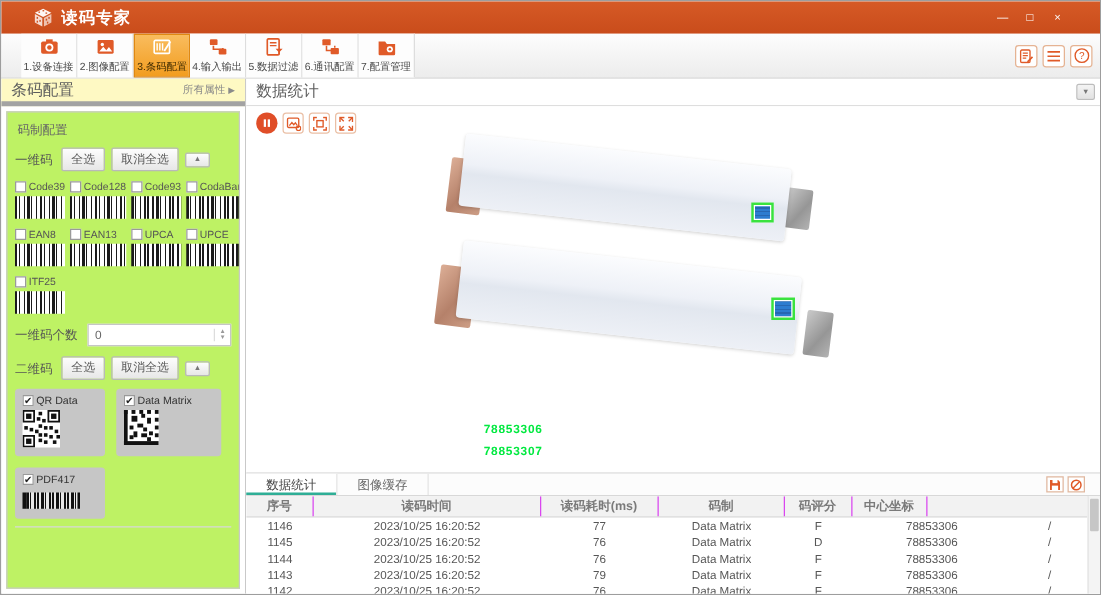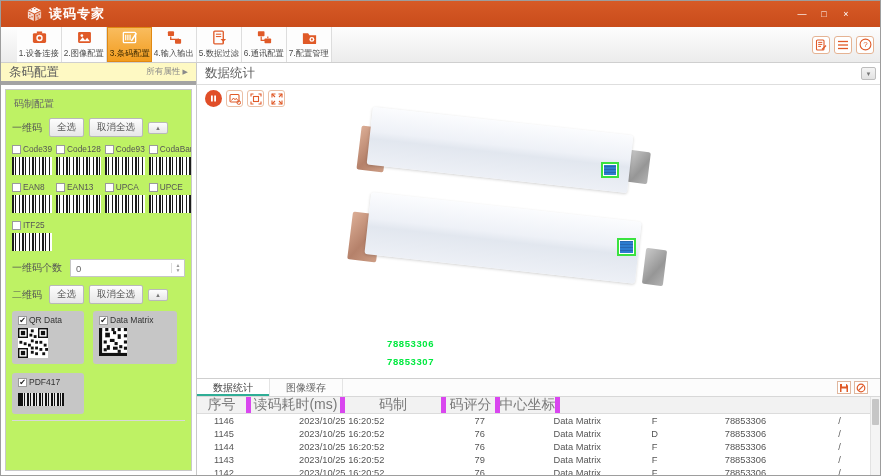--- a/index.html
+++ b/index.html
@@ -81,21 +81,21 @@
   
   .bottom-panel { position:absolute; left:0; right:0; top:316px; bottom:0; background:#fff; }
   .bp-tabbar { height:18px; display:flex; align-items:stretch; border-bottom:1px solid #d8d8d8; background:#fcfcfc; position:relative; }
   .bp-tab { padding:0 16px; display:flex; align-items:center; font-size:10px; color:#666; cursor:pointer; border-right:1px solid #e4e4e4; }
   .bp-tab.active { background:#fff; color:#444; box-shadow:inset 0 -2px 0 #2fae96; }
   .bp-btns { position:absolute; right:12px; top:2px; display:flex; gap:3px; }
   .bp-mini { width:14px; height:13px; border:1px solid #e0b79e; background:#fff; display:flex; align-items:center; justify-content:center; cursor:pointer; }
 
   .table-wrap { position:absolute; left:0; right:10px; top:18px; bottom:0; overflow:hidden; }
   .thead { display:flex; height:17px; background:#f2f2f2; border-bottom:1px solid #dcdcdc; }
-  .th { font-size:14px; color:#7a7a7a; display:flex; align-items:center; justify-content:center; border-right:5px solid #d946ef; overflow:hidden; white-space:nowrap; }
+  .th { font-size:10px; color:#7a7a7a; display:flex; align-items:center; justify-content:center; border-right:1px solid #d946ef; overflow:hidden; white-space:nowrap;font-weight:bold; }
   .trow { display:flex; height:13px; }
   .td { font-size:9.3px; color:#555; display:flex; align-items:center; justify-content:center; overflow:hidden; white-space:nowrap; }
   .vscroll { position:absolute; right:0; top:18px; bottom:0; width:10px; background:#f4f4f4; border-left:1px solid #e2e2e2; }
   .vscroll .thumb { margin:2px 1px; height:26px; background:#c6c6c6; border-radius:1px; cursor:pointer; }
 </style>
 </head>
 <body>
 
 <div class="window">
 
@@ -490,20 +490,21 @@
             <svg width="10" height="10" viewBox="0 0 10 10">
                 <circle cx="5" cy="5" r="3.8" fill="none" stroke="#e05a28" stroke-width="1.2"></circle>
                 <line x1="2.4" y1="7.6" x2="7.6" y2="2.4" stroke="#e05a28" stroke-width="1.2"></line>
               </svg>
           </div>
         </div>
       </div>
       <div class="table-wrap">
         <div class="thead">
             <div class="th" style="width: 8%;">序号</div>
+            <div class="th" style="width: 27%;">读码时间</div>
             <div class="th" style="width: 14%;">读码耗时(ms)</div>
             <div class="th" style="width: 15%;">码制</div>
             <div class="th" style="width: 8%;">码评分</div>
             <div class="th" style="width: 9%;">中心坐标</div>
           </div>
         <div class="tbody">
             <div class="trow">
               <div class="td" style="width: 8%;">1146</div>
               <div class="td" style="width: 27%;">2023/10/25 16:20:52</div>
               <div class="td" style="width: 14%;">77</div>

